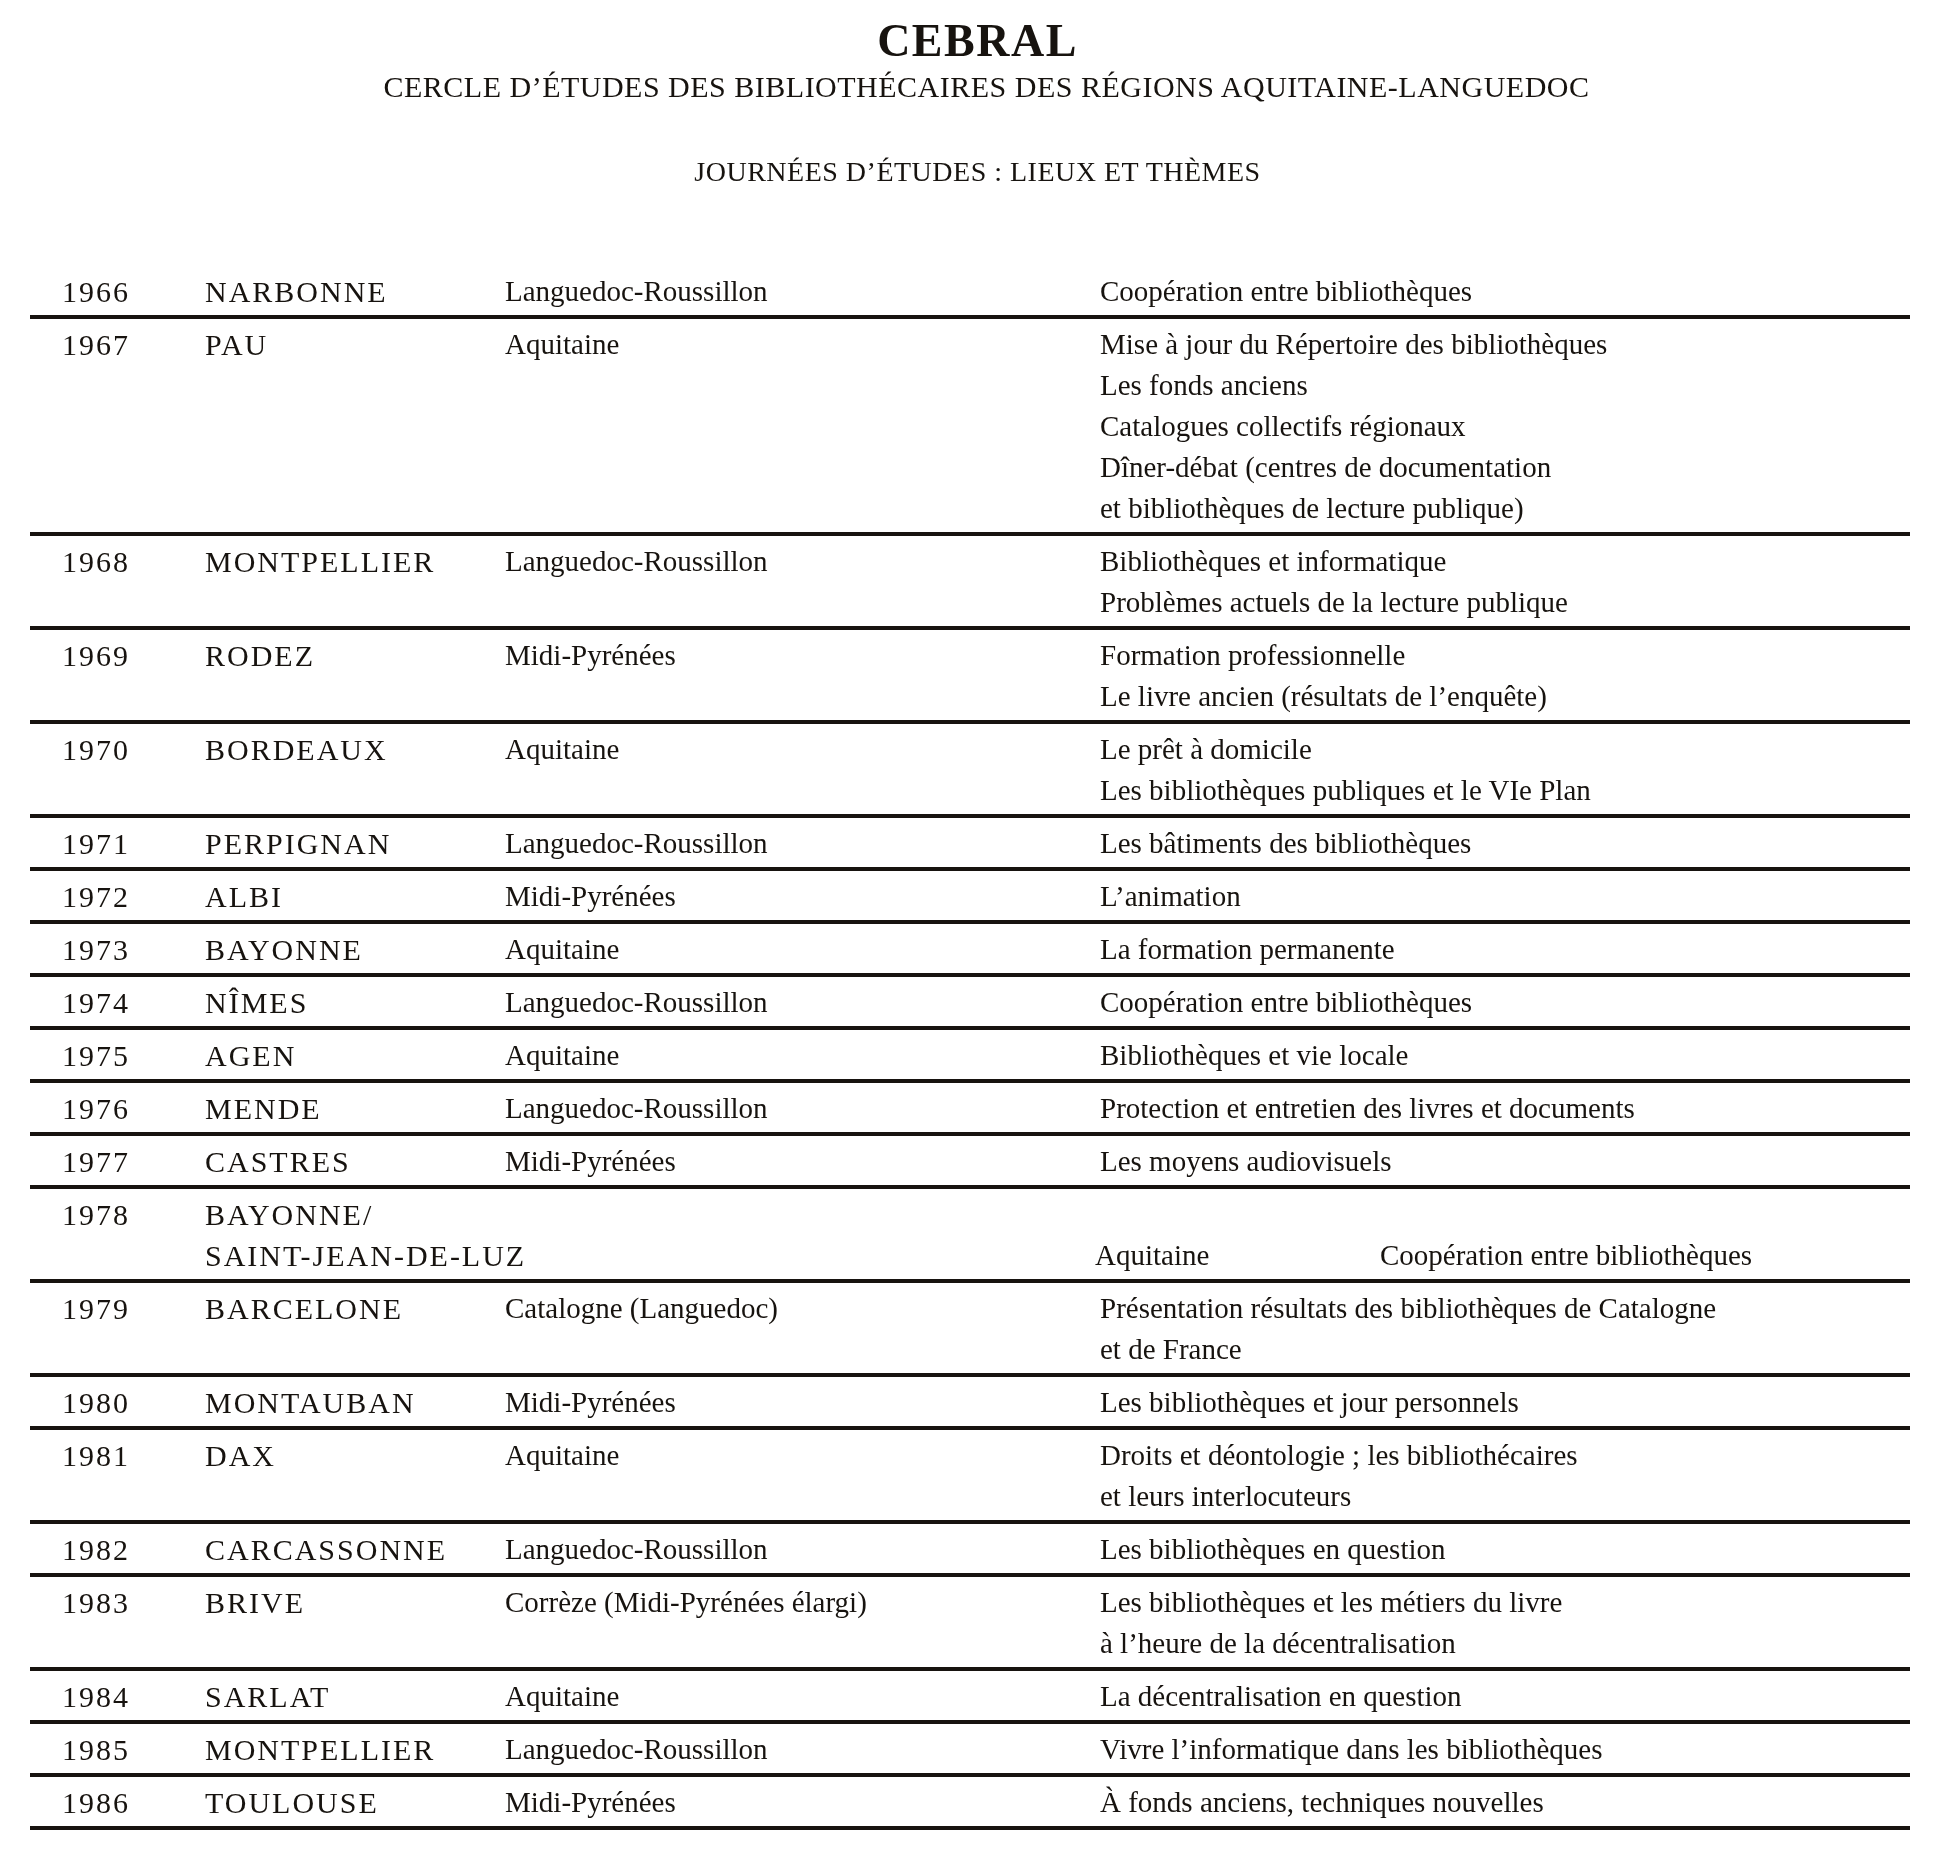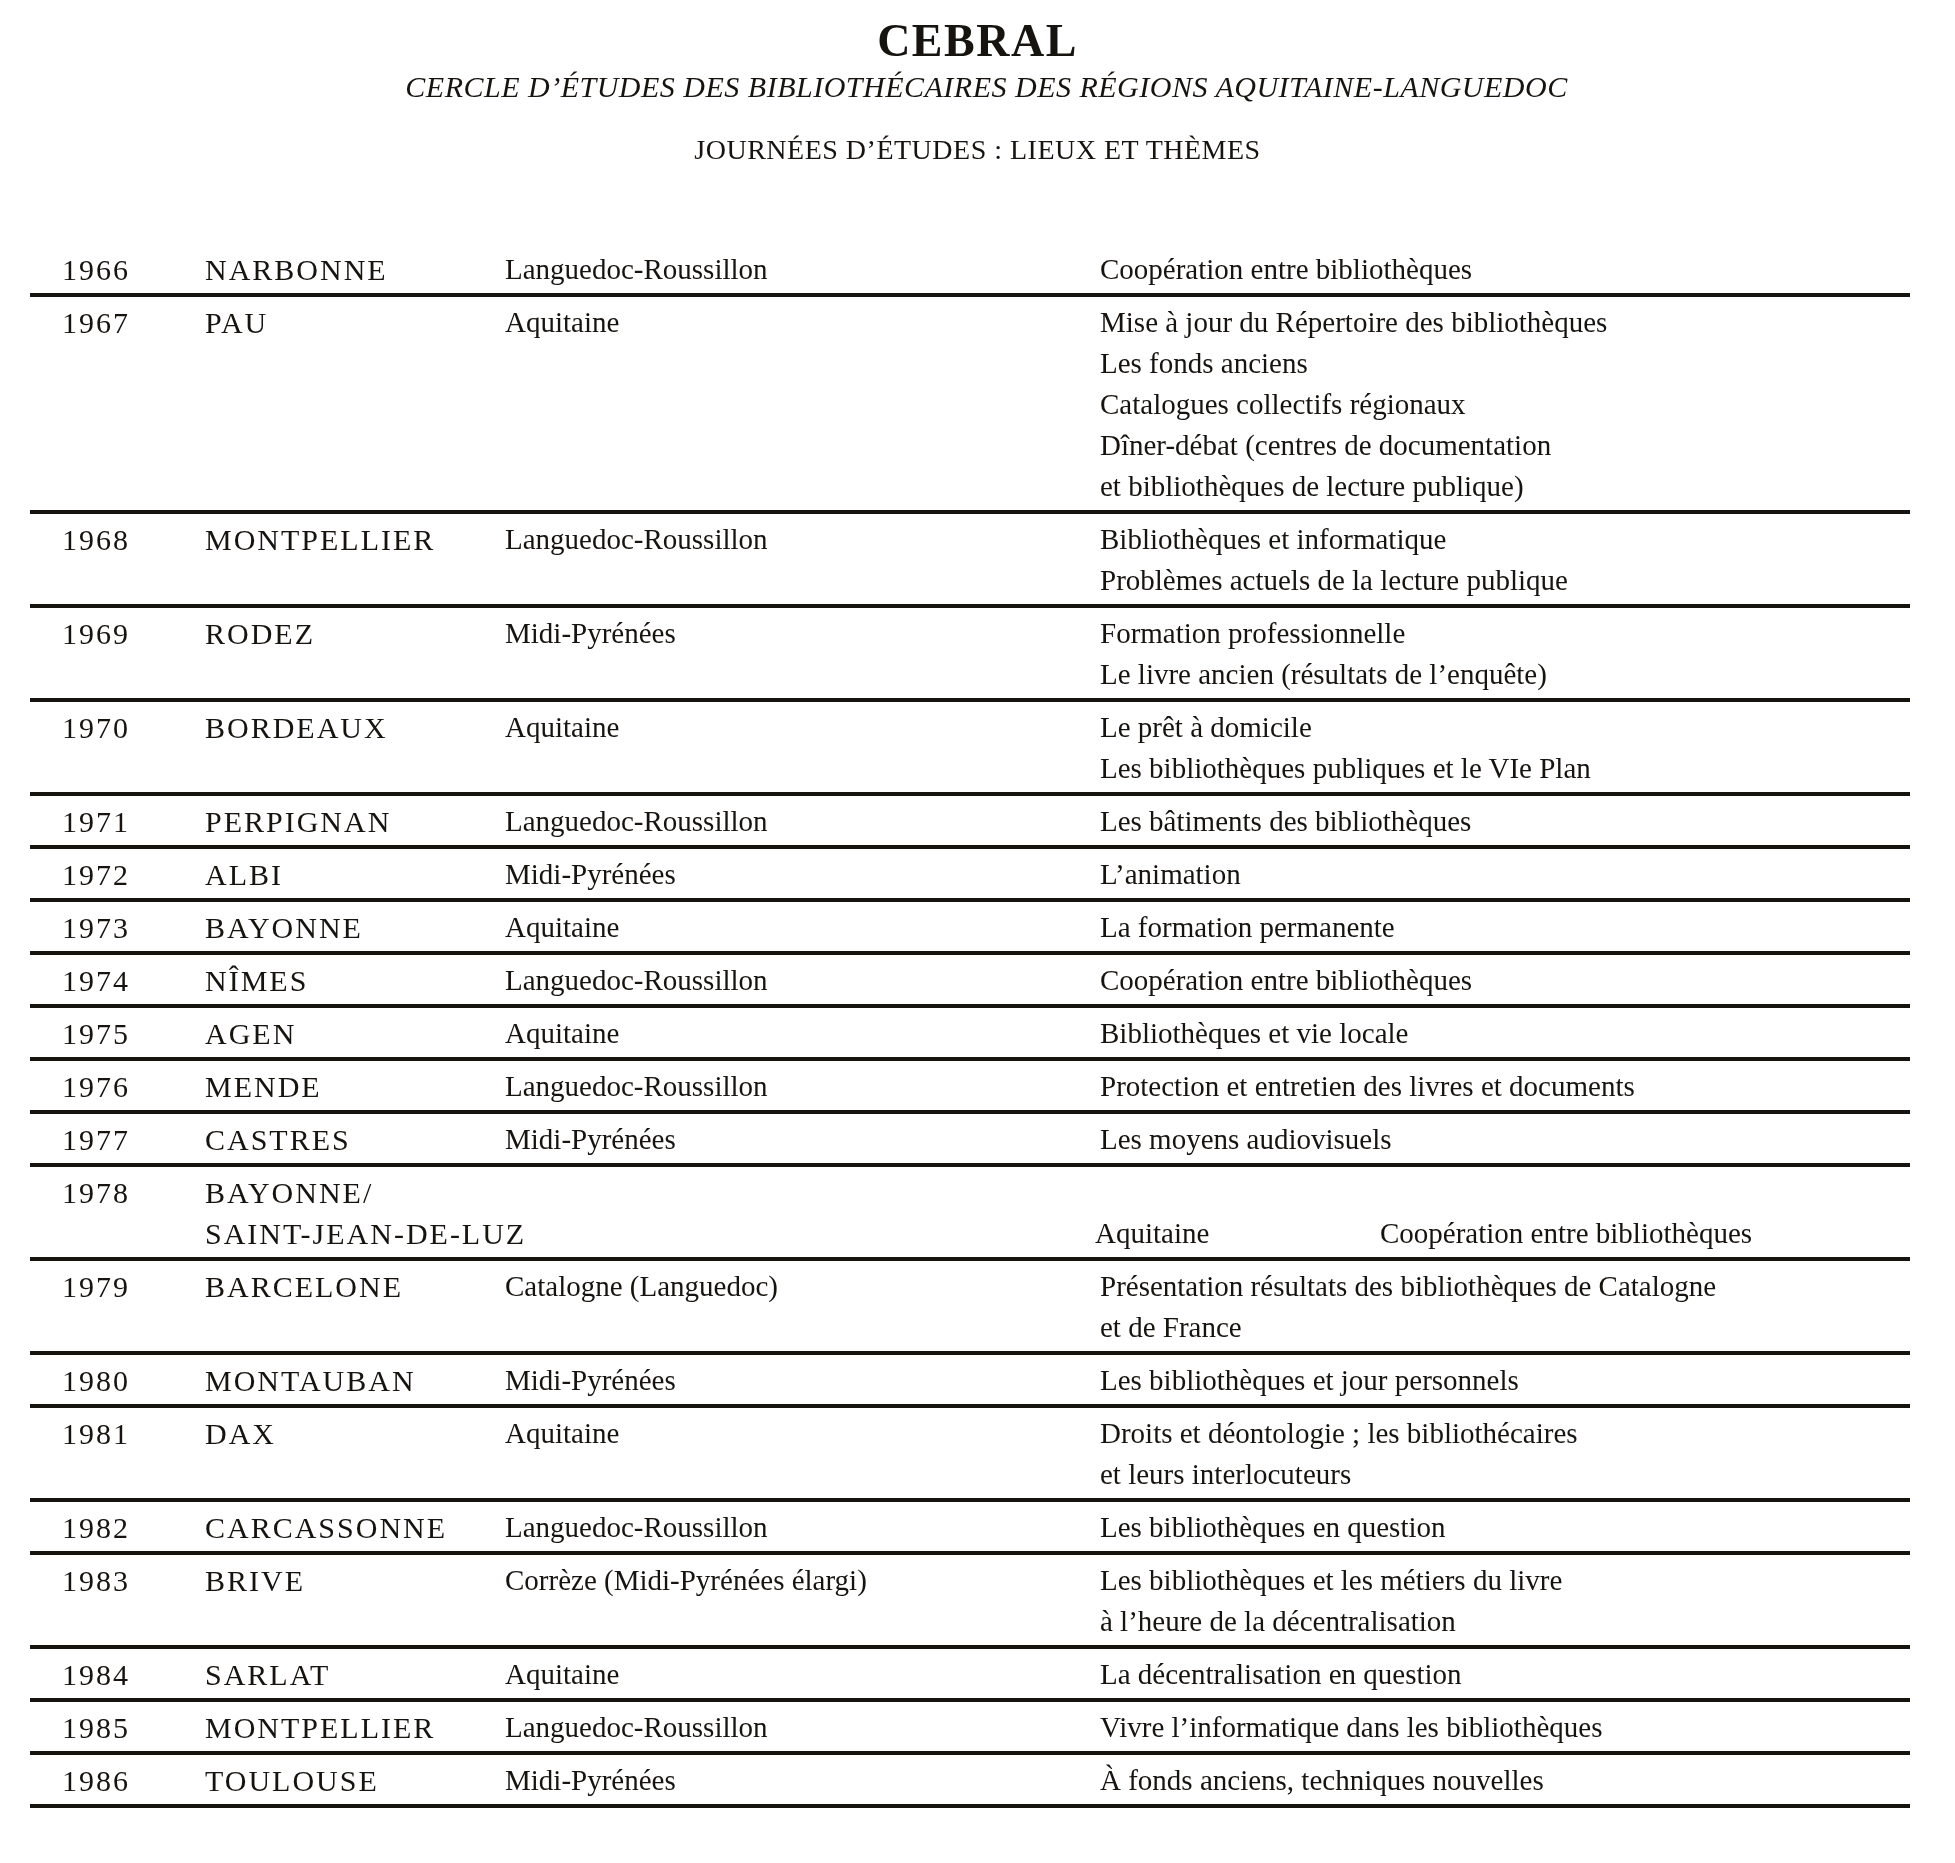--- a/index.html
+++ b/index.html
@@ -9,24 +9,24 @@
     color:#17130f;
     font-family:"Liberation Serif","DejaVu Serif",serif;
     overflow:hidden;
     position:relative;
   }
   .header { text-align:center; padding-top:14px; }
   .title {
     font-size:46px; font-weight:bold; letter-spacing:1.5px; line-height:53px;
   }
   .subtitle {
-    font-style:italic; font-size:30px; line-height:40px; letter-spacing:0.5px;padding-left:18px;
+    font-size:30px; line-height:40px; letter-spacing:0.5px;padding-left:18px;
   }
   .section-heading {
-    font-size:28px; font-weight:normal; margin-top:26px; line-height:34px; letter-spacing:0.5px;
+    font-size:28px; font-weight:normal; margin-top:48px; line-height:34px; letter-spacing:0.5px;
   }
   .table { margin:77px 45px 0 30px; }
   .row {
     border-bottom:4px solid #17130f;
     padding:5px 0 3px;
     font-size:29px; line-height:41px;
   }
   .row.normal {
     display:grid;
     grid-template-columns:175px 300px 595px 1fr;

